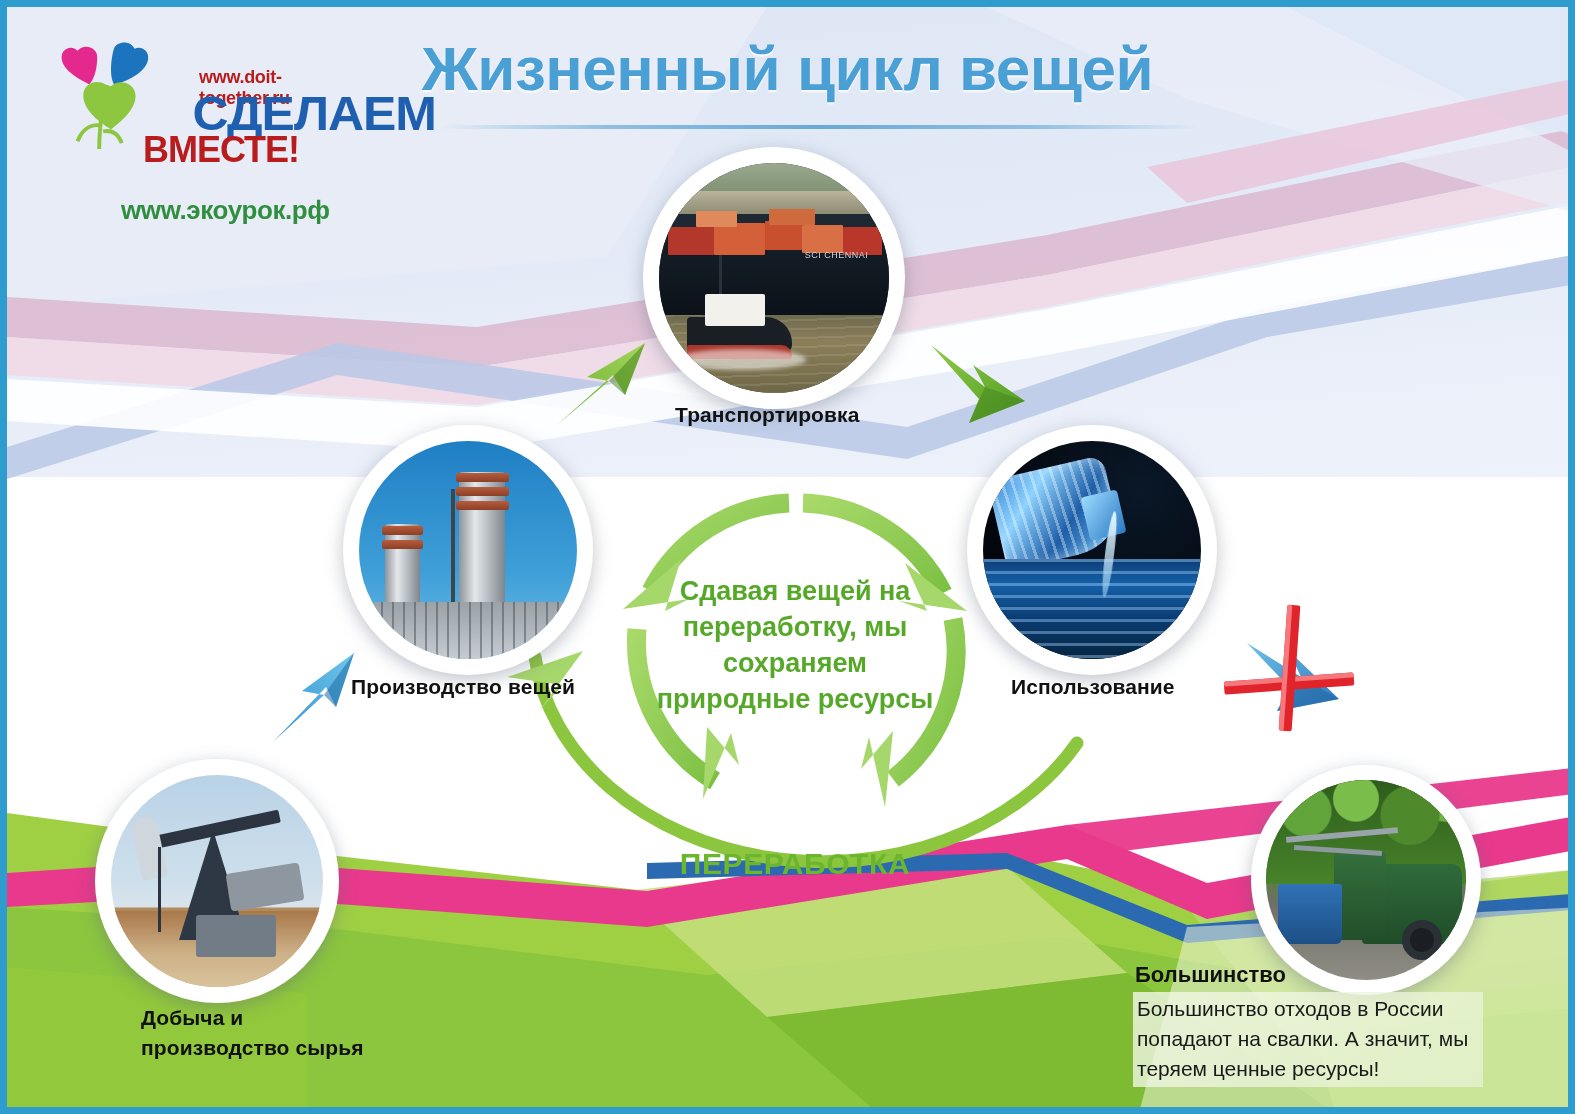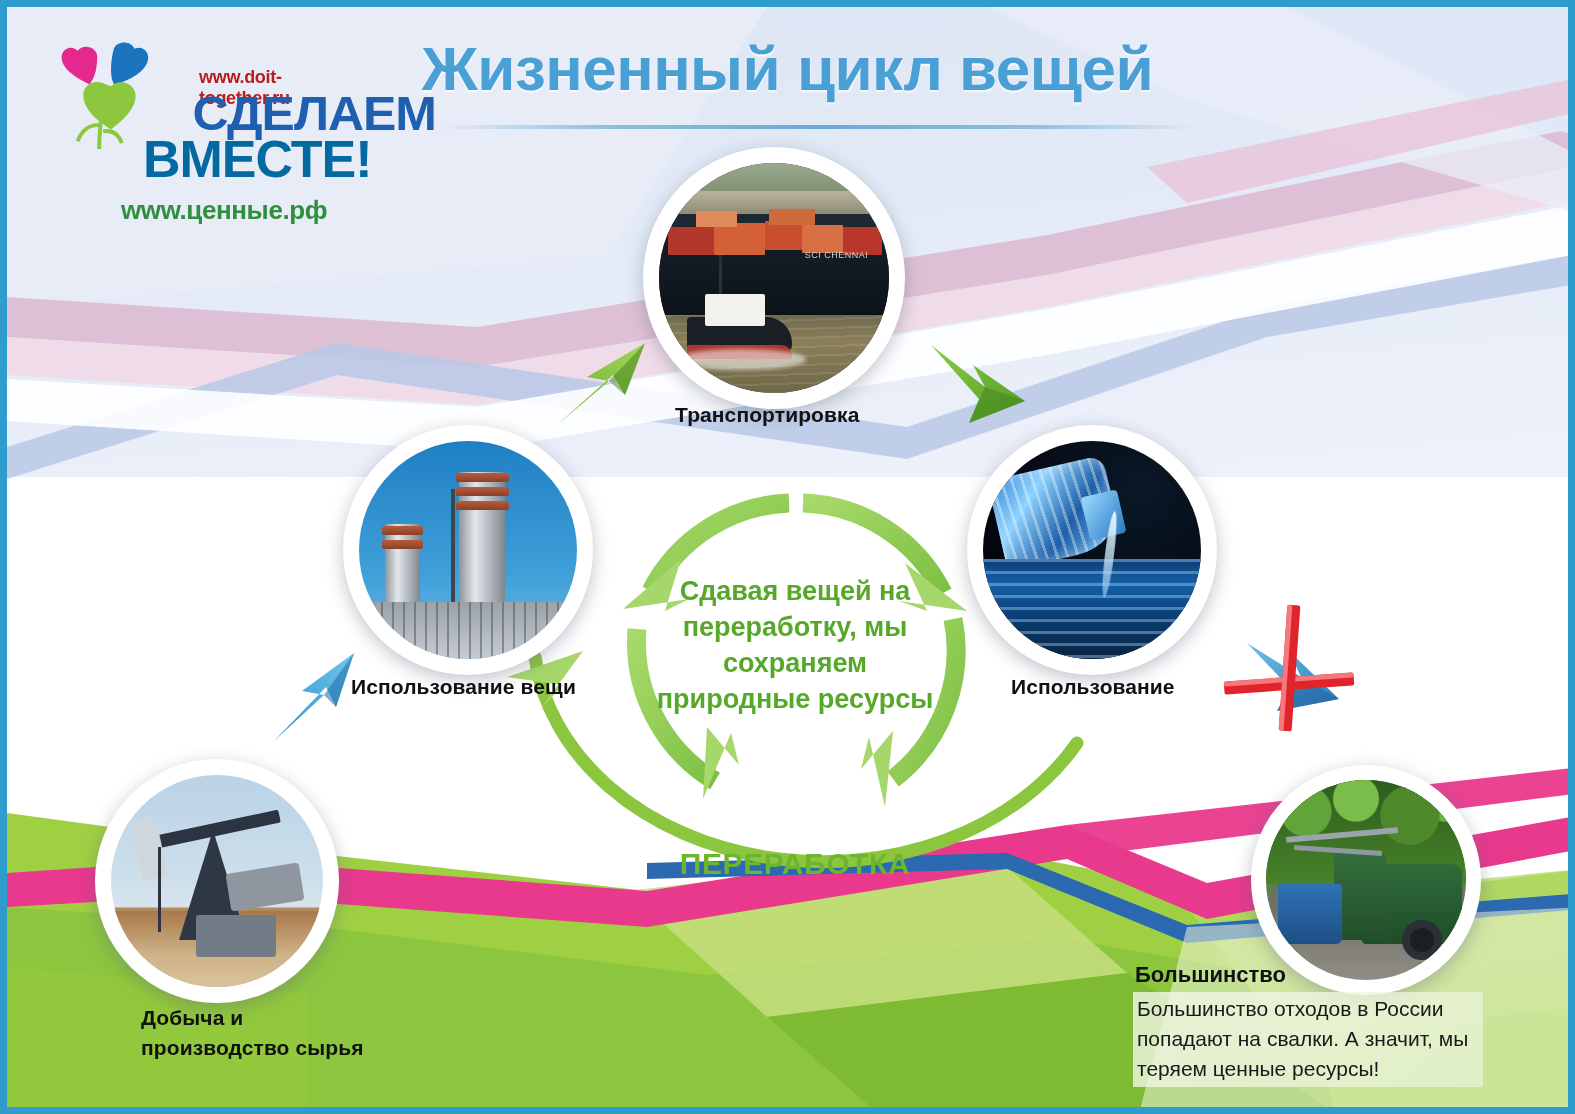--- a/index.html
+++ b/index.html
@@ -161,22 +161,22 @@
   }
 
   
   .logo-left { position:absolute; left:52px; top:30px; width:300px; height:190px; }
   .flower { position:absolute; left:0; top:4px; width:100px; height:110px; }
   .lg-url-top { position:absolute; left:140px; top:30px; font-size:18px; font-weight:bold;
       color:#b91c1c; font-family:"Liberation Sans",sans-serif; letter-spacing:-.3px; }
   .lg-word1 { position:absolute; left:136px; top:48px; font-size:49px; font-weight:bold;
       color:#1f5fb0; font-family:"Liberation Sans",sans-serif; letter-spacing:-1px;
       transform:scaleX(1.02); }
-  .lg-word2 { position:absolute; left:84px; top:92px; font-size:52px; font-weight:bold;
-      color:#0369a1; font-family:"Liberation Sans",sans-serif; letter-spacing:-1px; }
+  .lg-word2 { position:absolute; left:84px; top:92px; font-size:36px; font-weight:bold;
+      color:#b91c1c; font-family:"Liberation Sans",sans-serif; letter-spacing:-1px; }
   .lg-url-bot { position:absolute; left:62px; top:158px; font-size:26px; font-weight:bold;
       color:#2f8f3e; font-family:"Liberation Sans",sans-serif; letter-spacing:-.4px; }
 
   
   .logo-right { position:absolute; right:58px; top:28px; width:160px; height:108px; }
   .lr-cap { position:absolute; left:6px; bottom:10px; width:150px; text-align:center;
       font-size:14px; font-weight:bold; color:#1b2a6b;
       font-family:"Liberation Serif", serif; }
 
   
@@ -263,21 +263,21 @@
       <path d="M38 16 C38 6 24 2 18 10 C11 3 0 9 2 19 C4 31 22 40 30 44 C36 38 38 26 38 16 Z" fill="#e5288e"></path>
       <path d="M55 8 C58 0 72 -1 76 8 C84 4 93 12 89 22 C84 35 64 42 56 45 C50 38 52 18 55 8 Z" fill="#1b74bd"></path>
       <path d="M46 44 C36 38 22 44 24 58 C26 74 46 86 52 90 C60 84 78 70 77 55 C76 42 60 38 52 46 Z" fill="#8dc63f"></path>
       <path d="M44 60 C42 76 40 92 40 110" stroke="#8dc63f" stroke-width="4" fill="none"></path>
       <path d="M42 86 C30 84 22 92 18 102" stroke="#8dc63f" stroke-width="4" fill="none"></path>
       <path d="M44 92 C54 90 60 96 63 104" stroke="#8dc63f" stroke-width="4" fill="none"></path>
     </svg>
     <div class="lg-url-top">www.doit-together.ru</div>
     <div class="lg-word1">СДЕЛАЕМ</div>
     <div class="lg-word2">ВМЕСТЕ!</div>
-    <div class="lg-url-bot">www.ценные.рф</div>
+    <div class="lg-url-bot">www.экоурок.рф</div>
   </div>
 
 
   <svg style="position:absolute;left:255px;top:636px;" width="120" height="110" viewBox="0 0 120 110">
     <defs>
         <linearGradient id="gBlue" x1="0" y1="1" x2="1" y2="0">
       <stop offset="0" stop-color="#2f8fd0"></stop>
           <stop offset="1" stop-color="#6fc6ea"></stop>
         </linearGradient>
       </defs>
@@ -391,21 +391,21 @@
         <div class="stack" style="left:46%;width:21%;height:80%;">
           <div class="band" style="top:1%"></div>
             <div class="band" style="top:9%"></div>
           <div class="band" style="top:17%"></div>
         </div>
         <div class="pole" style="left:42%;height:72%;"></div>
         <div class="plant"></div>
       </div>
     </div>
   </div>
-  <div class="stage-label" style="left:344px;top:668px;">Использование вещи</div>
+  <div class="stage-label" style="left:344px;top:668px;">Производство вещей</div>
 
   <div class="node" style="left:960px;top:418px;width:250px;height:250px;">
     <div class="node-inner" style="width:218px;height:218px;">
       <div class="ph-water">
         <div class="bottle"></div>
         <div class="neck"></div>
         <div class="surface"></div>
         <div class="pour"></div>
       </div>
     </div>

